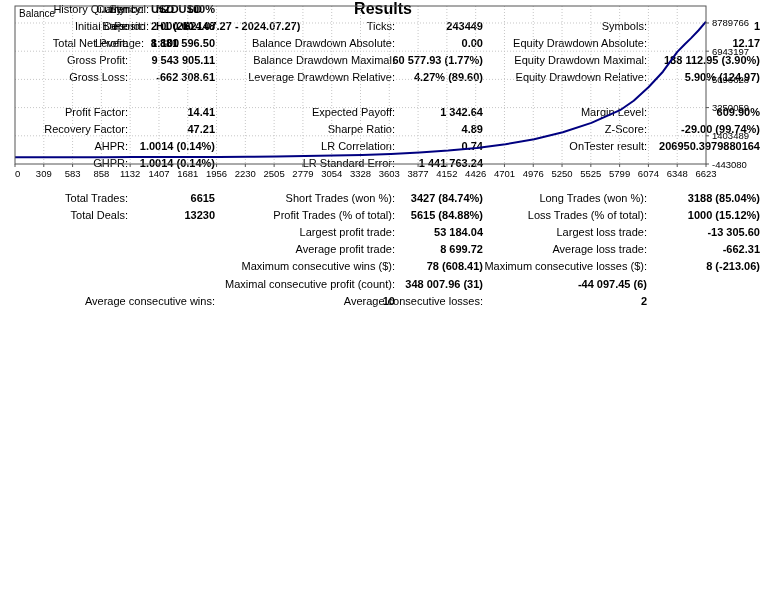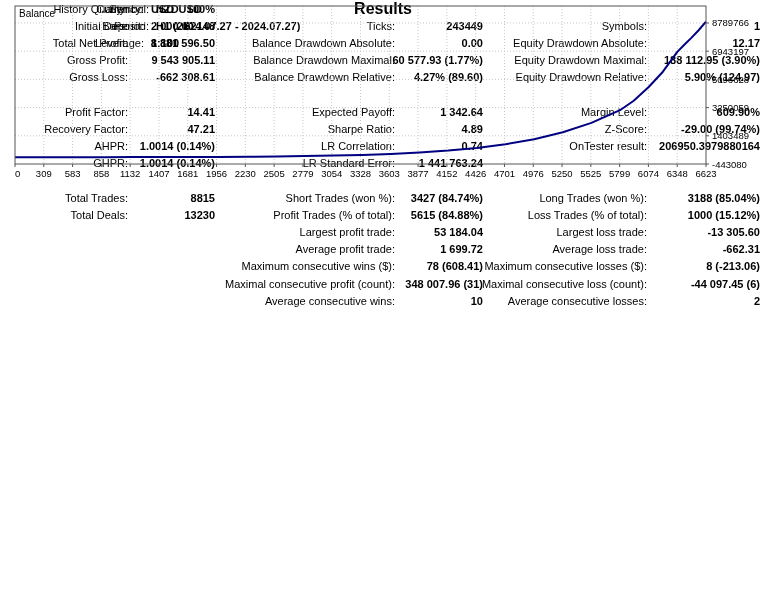--- a/index.html
+++ b/index.html
@@ -64,21 +64,21 @@
     <div class="lbl">Equity Drawdown Absolute:</div>
     <div class="val">12.17</div>
     <div class="lbl">Gross Profit:</div>
     <div class="val">9 543 905.11</div>
     <div class="lbl">Balance Drawdown Maximal:</div>
     <div class="val">60 577.93 (1.77%)</div>
     <div class="lbl">Equity Drawdown Maximal:</div>
     <div class="val">188 112.95 (3.90%)</div>
     <div class="lbl">Gross Loss:</div>
     <div class="val">-662 308.61</div>
-    <div class="lbl">Balance Drawdown Relative:</div>
+    <div class="lbl">Leverage Drawdown Relative:</div>
     <div class="val">4.27% (89.60)</div>
     <div class="lbl">Equity Drawdown Relative:</div>
     <div class="val">5.90% (124.97)</div>
     <div class="spacer" style="height: 14px;"></div>
     <div class="lbl">Profit Factor:</div>
     <div class="val">14.41</div>
     <div class="lbl">Expected Payoff:</div>
     <div class="val">1 342.64</div>
     <div class="lbl">Margin Level:</div>
     <div class="val">609.90%</div>
@@ -95,54 +95,53 @@
     <div class="lbl">OnTester result:</div>
     <div class="val">206950.3979880164</div>
     <div class="lbl">GHPR:</div>
     <div class="val">1.0014 (0.14%)</div>
     <div class="lbl">LR Standard Error:</div>
     <div class="val">1 441 763.24</div>
     <div class="lbl"></div>
     <div class="val"></div>
     <div class="spacer" style="height: 17px;"></div>
     <div class="lbl">Total Trades:</div>
-    <div class="val">8815</div>
+    <div class="val">6615</div>
     <div class="lbl">Short Trades (won %):</div>
     <div class="val">3427 (84.74%)</div>
     <div class="lbl">Long Trades (won %):</div>
     <div class="val">3188 (85.04%)</div>
     <div class="lbl">Total Deals:</div>
     <div class="val">13230</div>
     <div class="lbl">Profit Trades (% of total):</div>
     <div class="val">5615 (84.88%)</div>
     <div class="lbl">Loss Trades (% of total):</div>
     <div class="val">1000 (15.12%)</div>
     <div class="lbl"></div>
     <div class="val"></div>
     <div class="lbl">Largest profit trade:</div>
     <div class="val">53 184.04</div>
     <div class="lbl">Largest loss trade:</div>
     <div class="val">-13 305.60</div>
     <div class="lbl"></div>
     <div class="val"></div>
     <div class="lbl">Average profit trade:</div>
-    <div class="val">1 699.72</div>
+    <div class="val">8 699.72</div>
     <div class="lbl">Average loss trade:</div>
     <div class="val">-662.31</div>
     <div class="lbl"></div>
     <div class="val"></div>
     <div class="lbl">Maximum consecutive wins ($):</div>
     <div class="val">78 (608.41)</div>
     <div class="lbl">Maximum consecutive losses ($):</div>
     <div class="val">8 (-213.06)</div>
     <div class="lbl"></div>
     <div class="val"></div>
     <div class="lbl">Maximal consecutive profit (count):</div>
     <div class="val">348 007.96 (31)</div>
-    <div class="lbl">Maximal consecutive loss (count):</div>
     <div class="val">-44 097.45 (6)</div>
     <div class="lbl"></div>
     <div class="val"></div>
     <div class="lbl">Average consecutive wins:</div>
     <div class="val">10</div>
     <div class="lbl">Average consecutive losses:</div>
     <div class="val">2</div>
   </div>
 
 <div class="abs chart-wrap">

